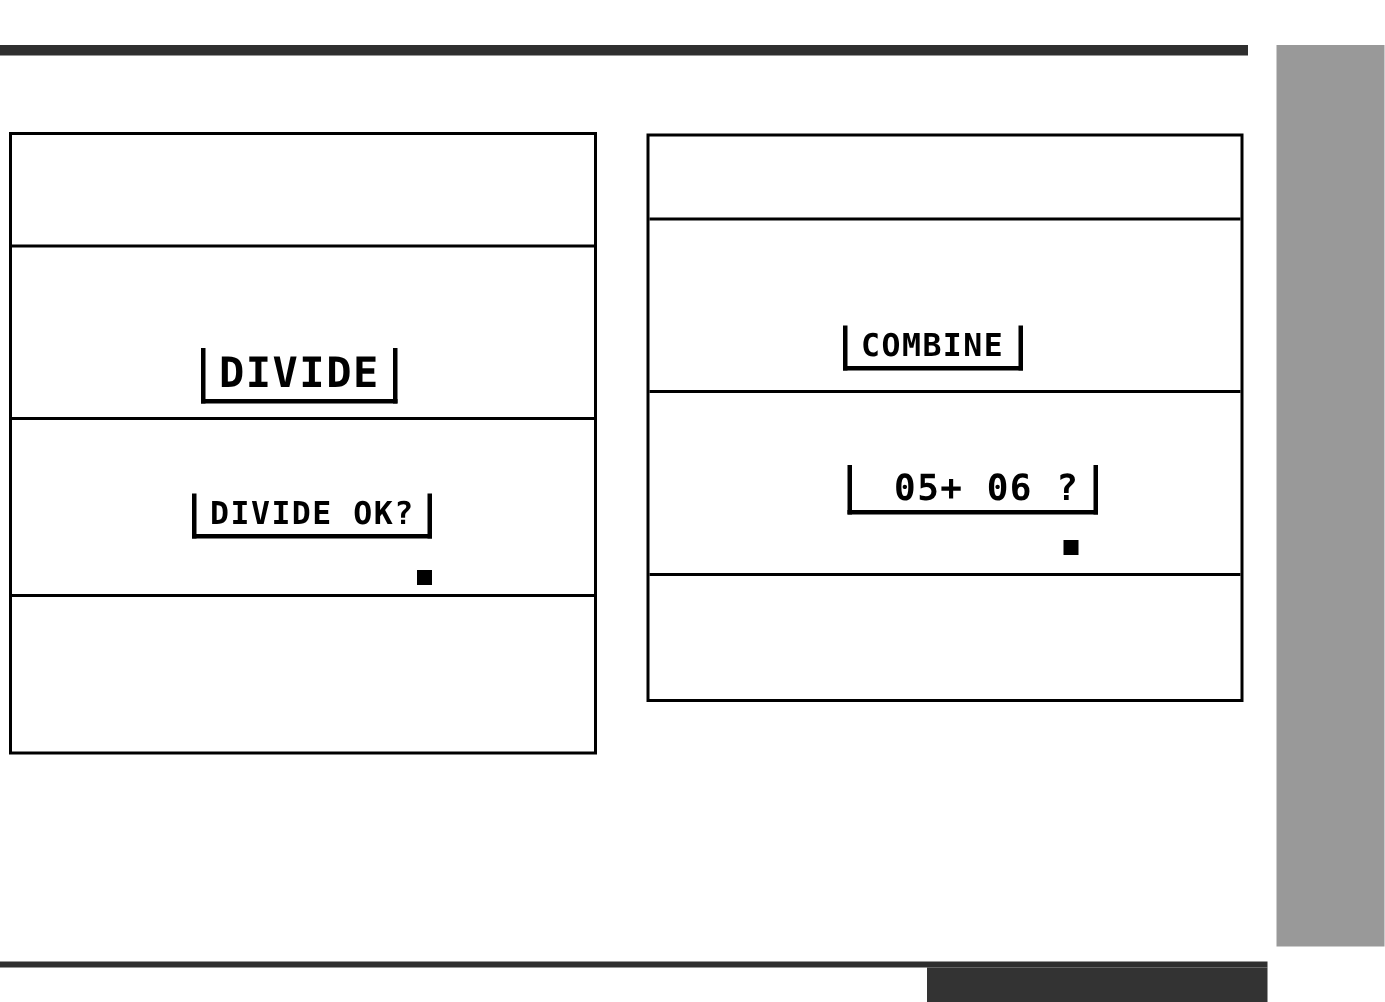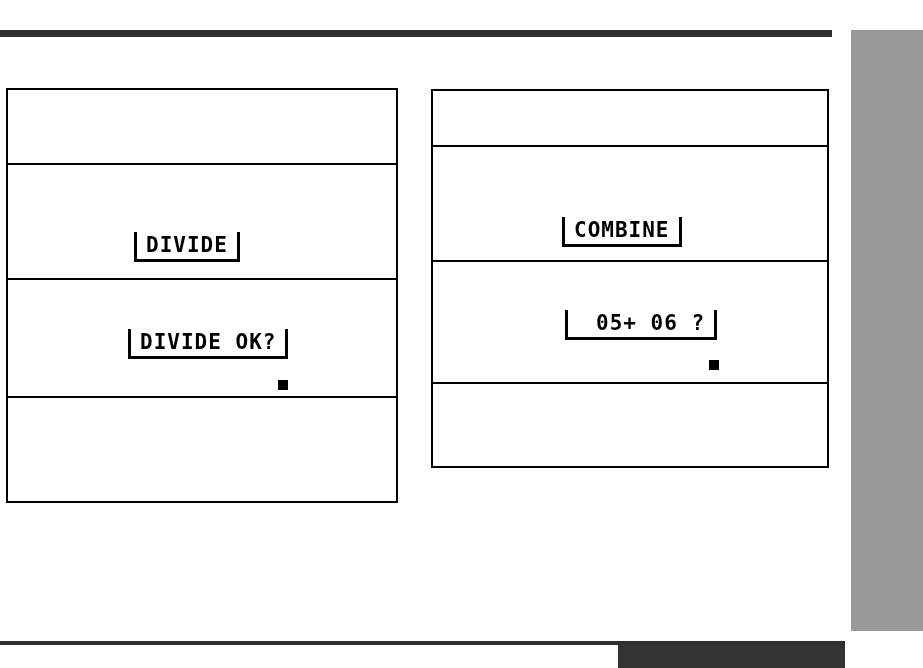--- a/index.html
+++ b/index.html
@@ -101,37 +101,37 @@
     text-align: center;
     white-space: pre;
     letter-spacing: 1px;
     line-height: 1;
     padding: 3px 9px 3px 9px;
   }
 
   .lcd-divide {
     left: 134px;
     top: 232px;
-    font-size: 21px;
+    font-size: 28px;
   }
   .lcd-divide-ok {
     left: 128px;
     top: 329px;
     font-size: 21px;
   }
   .lcd-combine {
     left: 562px;
     top: 217px;
     font-size: 21px;
     text-align: center;
   }
   .lcd-sum {
     left: 565px;
     top: 310px;
-    font-size: 21px;
+    font-size: 24px;
     padding-left: 28px;
   }
 
   
   .marker {
     position: absolute;
     width: 10px;
     height: 10px;
     background: #000000;
   }

